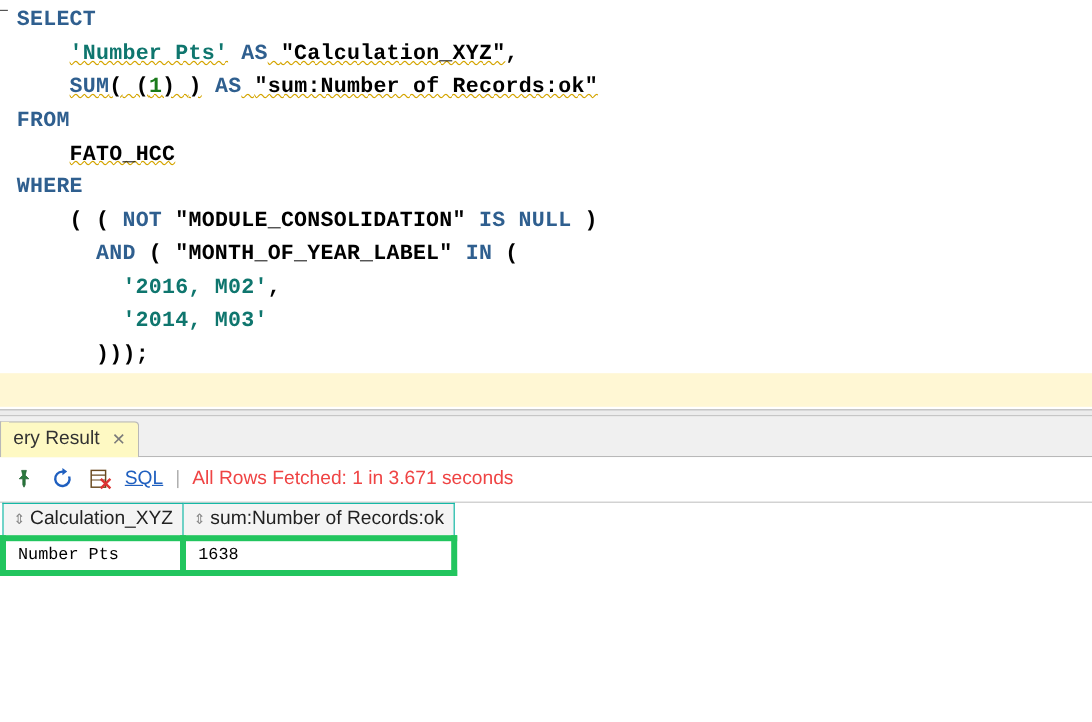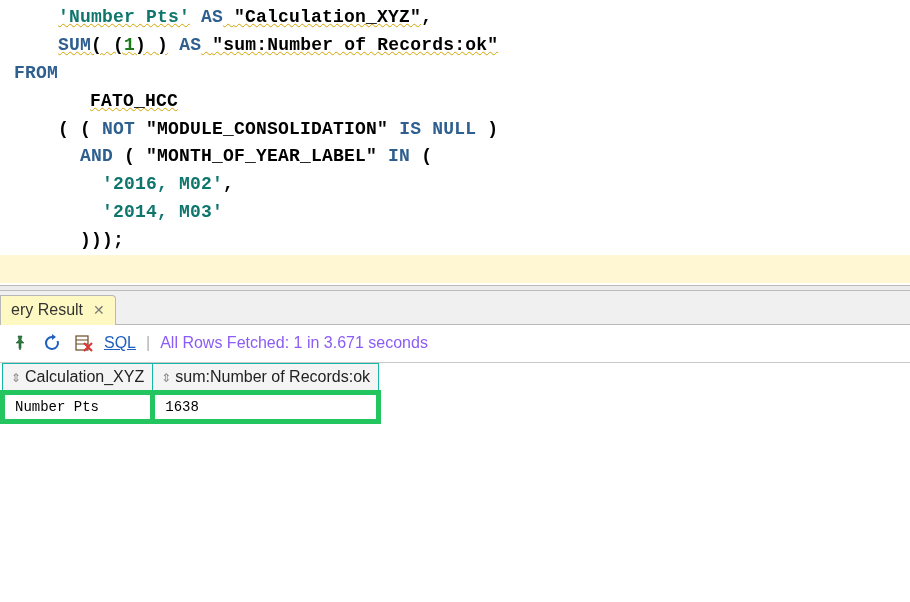--- a/index.html
+++ b/index.html
@@ -43,21 +43,21 @@
     color: #555;
     font-weight: normal;
   }
   .editor .ruler.bar {
     border-right: 1px dashed #bbb;
   }
   .tok-kw { color: #2f5f8f; font-weight: bold; }
   .tok-str { color: #0f766e; font-weight: bold; }
   .tok-dq { color: #000; font-weight: bold; }
   .tok-num { color: #1b7a1b; font-weight: bold; }
-  .tok-id { color: #000; font-weight: bold; margin-left: 32px; }
+  .tok-id { color: #000; font-weight: bold; }
   .tok-pn { color: #000; font-weight: bold; }
   .wavy {
     text-decoration-line: underline;
     text-decoration-style: wavy;
     text-decoration-color: #d4a400;
     text-decoration-thickness: 1.4px;
   }
   .highlight-line { background: #fff7d4; }
 
   .divider {
@@ -120,21 +120,21 @@
     color: #1f5fbf;
     text-decoration: underline;
     font-size: 16px;
     cursor: pointer;
   }
   .sep {
     color: #b0b0b0;
     padding: 0 2px;
   }
   .status {
-    color: #8b5cf6;
+    color: #ef4444;
     font-size: 16px;
   }
 
   table.result {
     border-collapse: collapse;
     font-size: 19px;
     font-family: "Consolas","Courier New",monospace;
   }
   table.result th {
     background: #f4f4f4;
@@ -155,24 +155,26 @@
     border: 5px solid #22c55e;
     padding: 4px 10px;
     font-size: 14px;
   }
   table.result td.num { }
 </style>
 </head>
 <body>
 
 <div class="editor">
+  <div class="line"><span class="ruler minus"></span><span class="tok-kw">SELECT</span></div>
   <div class="line"><span class="ruler bar"></span><span class="tok-pn">    </span><span class="tok-str wavy">'Number Pts'</span><span class="tok-pn"> </span><span class="tok-kw">AS</span><span class="tok-pn wavy"> </span><span class="tok-dq wavy">"Calculation_XYZ"</span><span class="tok-pn">,</span></div>
   <div class="line"><span class="ruler bar"></span><span class="tok-pn">    </span><span class="tok-kw wavy">SUM</span><span class="tok-pn wavy">(</span><span class="tok-pn wavy"> (</span><span class="tok-num wavy">1</span><span class="tok-pn wavy">) </span><span class="tok-pn wavy">)</span><span class="tok-pn"> </span><span class="tok-kw">AS</span><span class="tok-pn wavy"> </span><span class="tok-dq wavy">"sum:Number of Records:ok"</span></div>
   <div class="line"><span class="ruler bar"></span><span class="tok-kw">FROM</span></div>
   <div class="line"><span class="ruler bar"></span><span class="tok-pn">    </span><span class="tok-id wavy">FATO_HCC</span></div>
+  <div class="line"><span class="ruler bar"></span><span class="tok-kw">WHERE</span></div>
   <div class="line"><span class="ruler bar"></span><span class="tok-pn">    </span><span class="tok-pn">( ( </span><span class="tok-kw">NOT</span><span class="tok-pn"> </span><span class="tok-dq">"MODULE_CONSOLIDATION"</span><span class="tok-pn"> </span><span class="tok-kw">IS</span><span class="tok-pn"> </span><span class="tok-kw">NULL</span><span class="tok-pn"> )</span></div>
   <div class="line"><span class="ruler bar"></span><span class="tok-pn">      </span><span class="tok-kw">AND</span><span class="tok-pn"> ( </span><span class="tok-dq">"MONTH_OF_YEAR_LABEL"</span><span class="tok-pn"> </span><span class="tok-kw">IN</span><span class="tok-pn"> (</span></div>
   <div class="line"><span class="ruler bar"></span><span class="tok-pn">        </span><span class="tok-str">'2016, M02'</span><span class="tok-pn">,</span></div>
   <div class="line"><span class="ruler bar"></span><span class="tok-pn">        </span><span class="tok-str">'2014, M03'</span></div>
   <div class="line"><span class="ruler bar"></span><span class="tok-pn">      </span><span class="tok-pn">)));</span></div>
   <div class="line highlight-line"><span class="ruler"></span><span> </span></div>
 </div>
 
 <div class="divider"></div>
 

